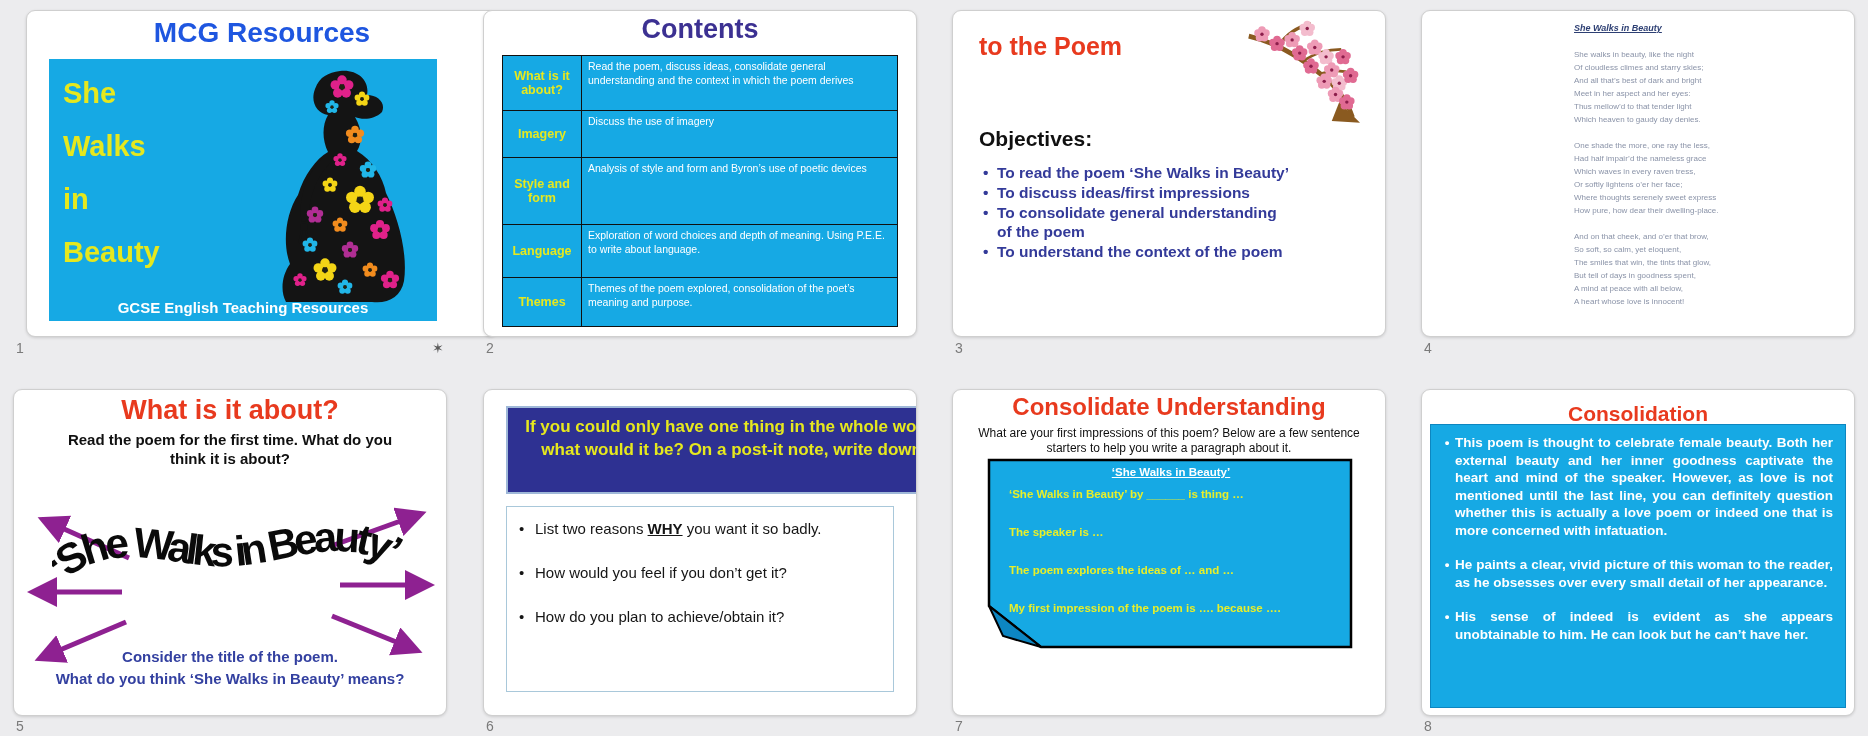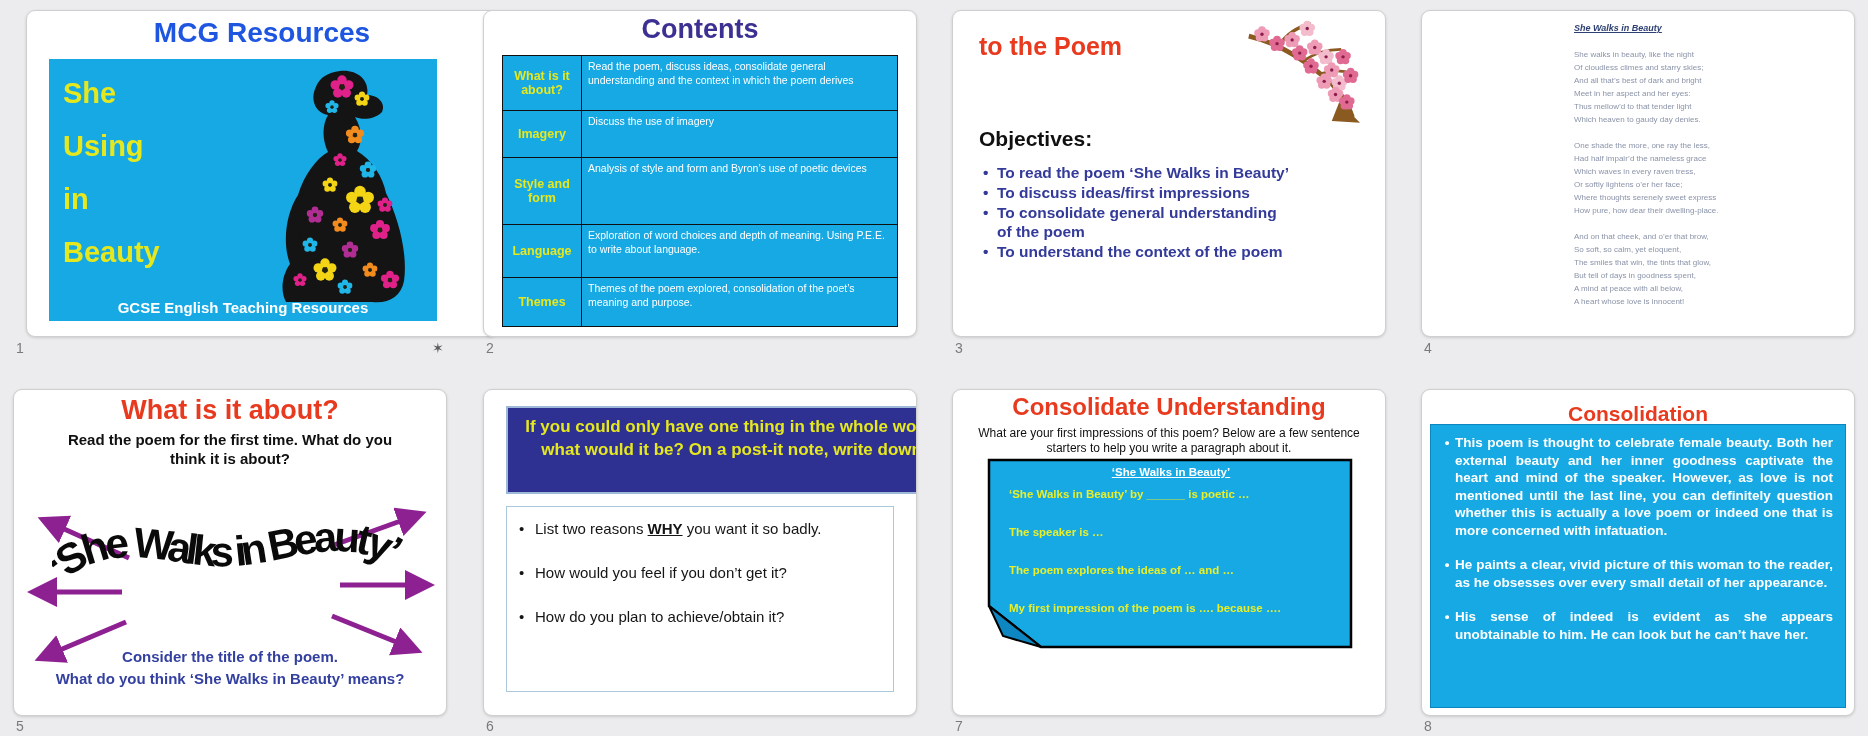--- a/index.html
+++ b/index.html
@@ -75,21 +75,21 @@
 </head>
 <body>
 
 <div class="board">
 
   <div class="card" style="left:26px;top:10px;padding-left:38px;">
     <div class="s1-title">MCG Resources</div>
     <div class="s1-box">
       <div class="s1-words">
         <div>She</div>
-        <div>Using</div>
+        <div>Walks</div>
         <div>in</div>
         <div>Beauty</div>
       </div>
       <svg class="s1-lady" viewBox="0 0 215 240">
         <defs>
           <g id="fl">
             <circle cx="0" cy="-5" r="3.4"></circle>
               <circle cx="4.8" cy="-1.5" r="3.4"></circle>
               <circle cx="3" cy="4.2" r="3.4"></circle>
             <circle cx="-3" cy="4.2" r="3.4"></circle>
@@ -293,21 +293,21 @@
 
   <div class="card" style="left:952px;top:389px;">
     <div class="s7-title">Consolidate Understanding</div>
     <div class="s7-intro">What are your first impressions of this poem?  Below are a few sentence starters to help you write a paragraph about it.</div>
     <svg class="s7-boxshape" viewBox="0 0 366 192">
       <path d="M2,2 H364 V189 H54 L2,148 Z" fill="#16a9e4" stroke="#000" stroke-width="2.5"></path>
       <path d="M2,148 L54,189 L16,178 Z" fill="#0d86c2" stroke="#000" stroke-width="2"></path>
     </svg>
     <div class="s7-content">
       <div class="s7-boxtitle">‘She Walks in Beauty’</div>
-      <p class="s7-starter">‘She Walks in Beauty’ by ______  is poetic …</p>
+      <p class="s7-starter">‘She Walks in Beauty’ by ______  is thing …</p>
       <p class="s7-starter">The speaker is …</p>
       <p class="s7-starter">The poem explores the ideas of … and …</p>
       <p class="s7-starter">My first impression of the poem is …. because ….</p>
     </div>
   </div>
 
   <div class="card" style="left:1421px;top:389px;">
     <div class="s8-title">Consolidation</div>
     <div class="s8-box">
       <div class="s8-item">

